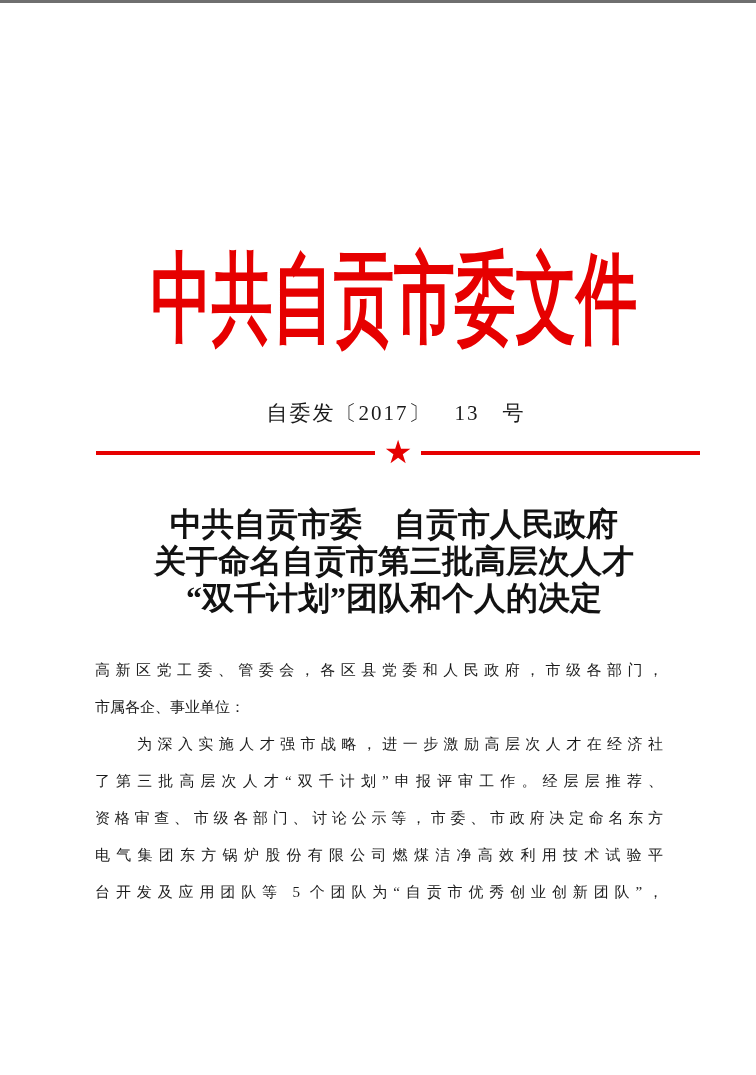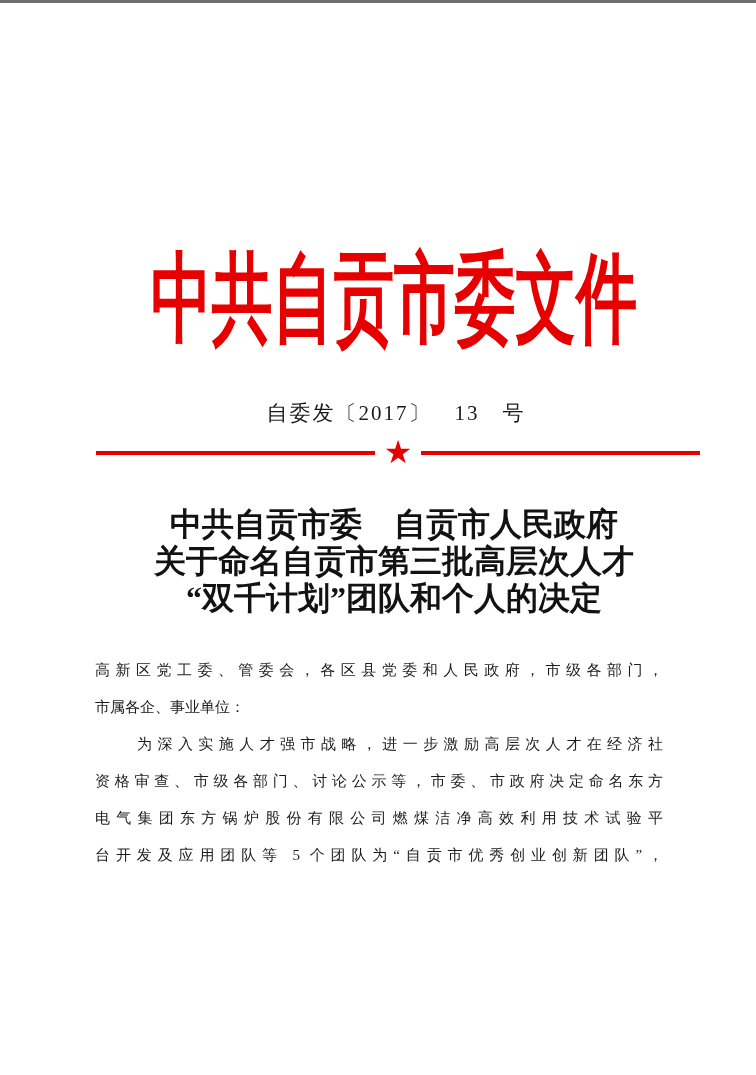--- a/index.html
+++ b/index.html
@@ -141,20 +141,21 @@
   <div class="doc-title">
     <div>中共自贡市委　自贡市人民政府</div>
     <div>关于命名自贡市第三批高层次人才</div>
     <div>“双千计划”团队和个人的决定</div>
   </div>
 
   <div class="body-text">
     <div class="line">高新区党工委、管委会，各区县党委和人民政府，市级各部门，</div>
     <div class="line plain">市属各企、事业单位：</div>
     <div class="line indent">为深入实施人才强市战略，进一步激励高层次人才在经济社</div>
+    <div class="line">了第三批高层次人才“双千计划”申报评审工作。经层层推荐、</div>
     <div class="line">资格审查、市级各部门、讨论公示等，市委、市政府决定命名东方</div>
     <div class="line">电气集团东方锅炉股份有限公司燃煤洁净高效利用技术试验平</div>
     <div class="line">台开发及应用团队等 5 个团队为“自贡市优秀创业创新团队”，</div>
   </div>
 
   <div class="page-number">
     <span class="dash">—</span>
     <span class="num">1</span>
     <span class="dash">—</span>
   </div>

